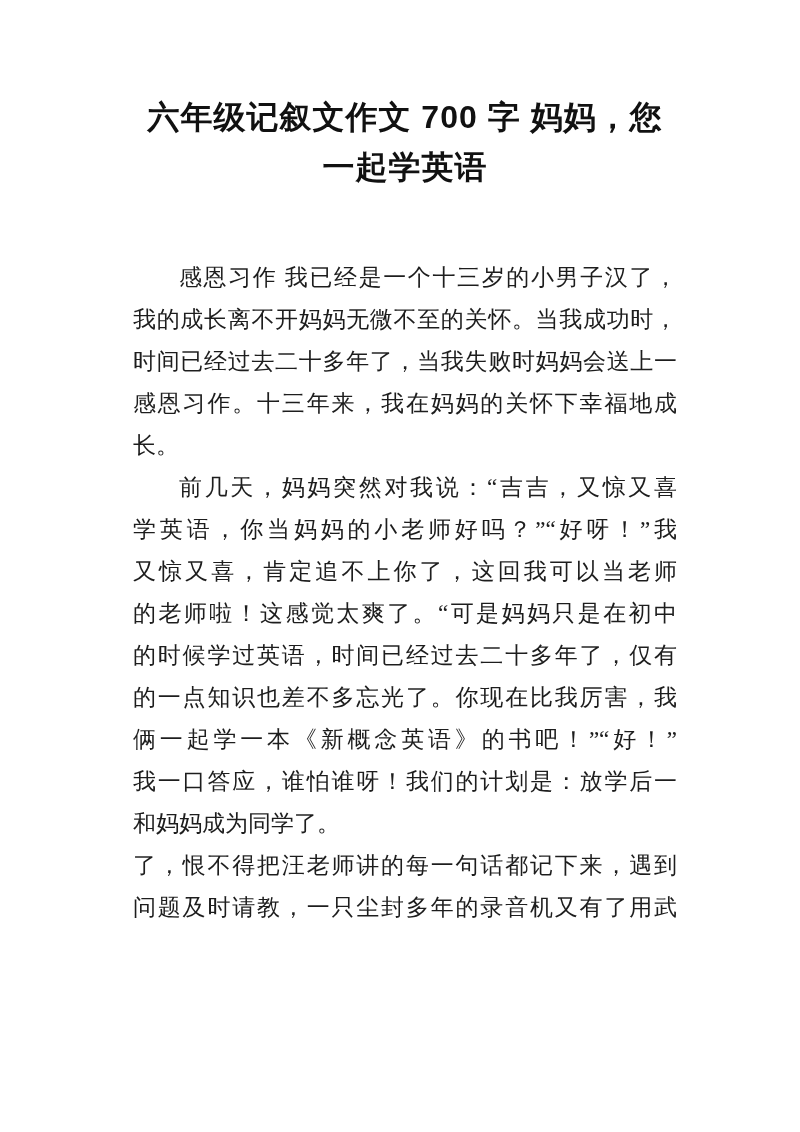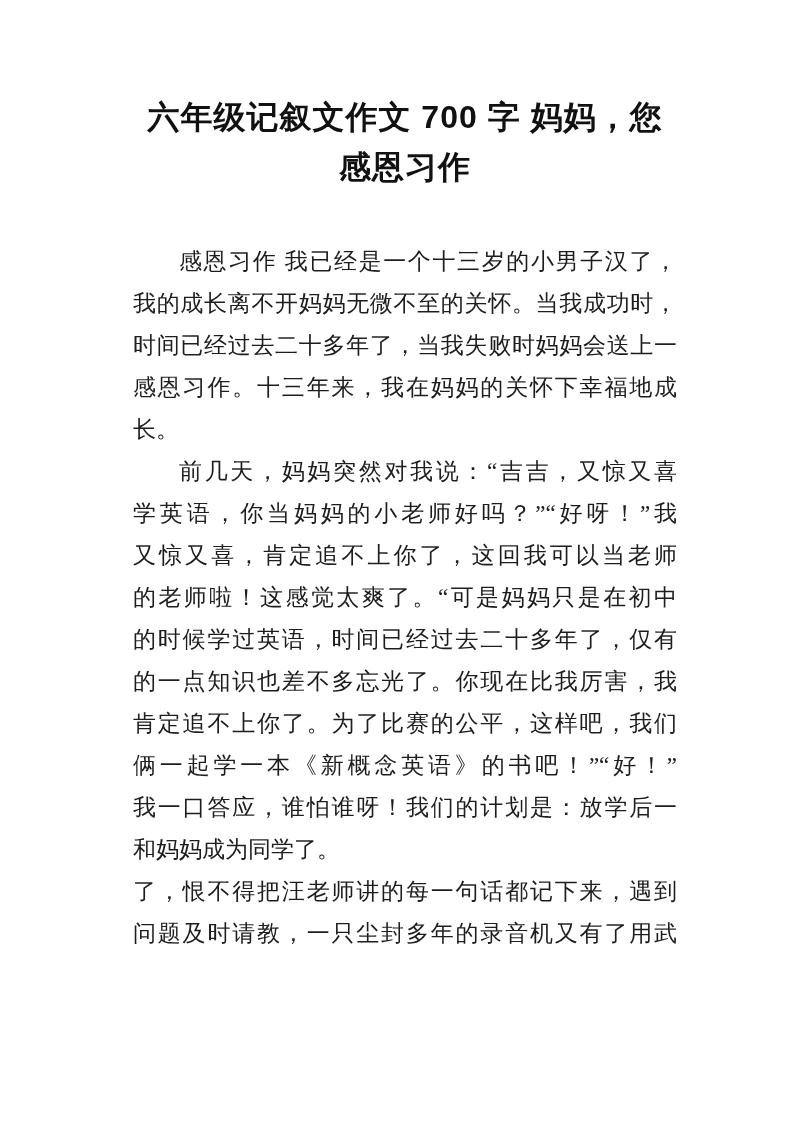--- a/index.html
+++ b/index.html
@@ -28,21 +28,21 @@
     line-height: 50px;
     letter-spacing: 1px;
     color: #111111;
     text-align: center;
   }
   .title-line {
     height: 50px;
     overflow: hidden;
   }
   .essay-body {
-    margin-top: 49px;
+    margin-top: 65px;
     font-size: 23px;
     color: #1d1d1d;
   }
   .paragraph {
     margin: 0;
   }
   .text-line {
     height: 42px;
     line-height: 42px;
     text-align: justify;
@@ -58,38 +58,37 @@
     text-align-last: left;
   }
 </style>
 <title>六年级记叙文作文 700 字 妈妈，您真让我感动</title></head>
 <body>
 
 <div class="page">
   <div class="content">
     <div class="essay-title">
         <div class="title-line">六年级记叙文作文 700 字 妈妈，您真</div>
-        <div class="title-line">感恩习作</div>
+        <div class="title-line">一起学英语</div>
       </div>
     <div class="essay-body">
         <div class="paragraph">
           <div class="text-line first">感恩习作 我已经是一个十三岁的小男子汉了，</div>
           <div class="text-line">我的成长离不开妈妈无微不至的关怀。当我成功时，</div>
           <div class="text-line">时间已经过去二十多年了，当我失败时妈妈会送上一</div>
           <div class="text-line">感恩习作。十三年来，我在妈妈的关怀下幸福地成</div>
           <div class="text-line para-end">长。</div>
         </div>
         <div class="paragraph">
           <div class="text-line first">前几天，妈妈突然对我说：“吉吉，又惊又喜</div>
           <div class="text-line">学英语，你当妈妈的小老师好吗？”“好呀！”我</div>
           <div class="text-line">又惊又喜，肯定追不上你了，这回我可以当老师</div>
           <div class="text-line">的老师啦！这感觉太爽了。“可是妈妈只是在初中</div>
           <div class="text-line">的时候学过英语，时间已经过去二十多年了，仅有</div>
           <div class="text-line">的一点知识也差不多忘光了。你现在比我厉害，我</div>
-          <div class="text-line">肯定追不上你了。为了比赛的公平，这样吧，我们</div>
           <div class="text-line">俩一起学一本《新概念英语》的书吧！”“好！”</div>
           <div class="text-line">我一口答应，谁怕谁呀！我们的计划是：放学后一</div>
           <div class="text-line para-end">和妈妈成为同学了。</div>
         </div>
         <div class="paragraph">
           <div class="text-line">了，恨不得把汪老师讲的每一句话都记下来，遇到</div>
           <div class="text-line">问题及时请教，一只尘封多年的录音机又有了用武</div>
         </div>
       </div>
   </div>

